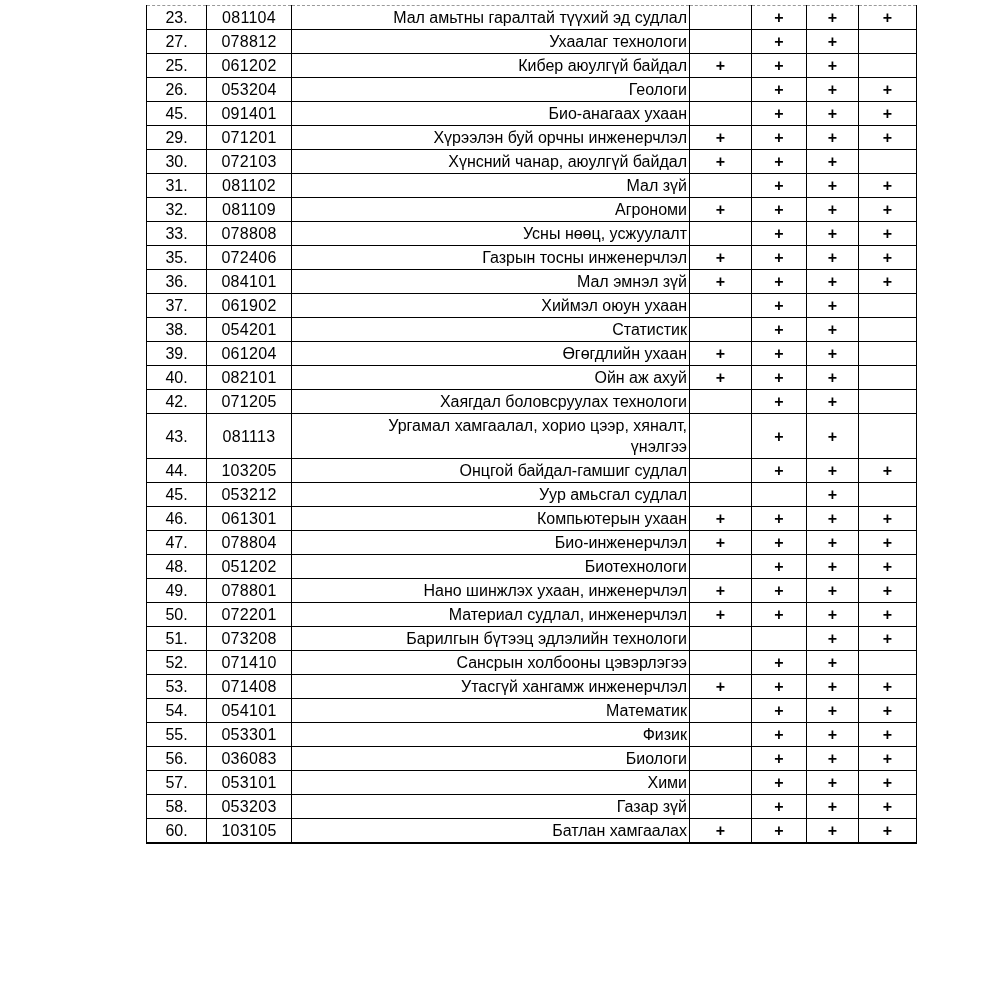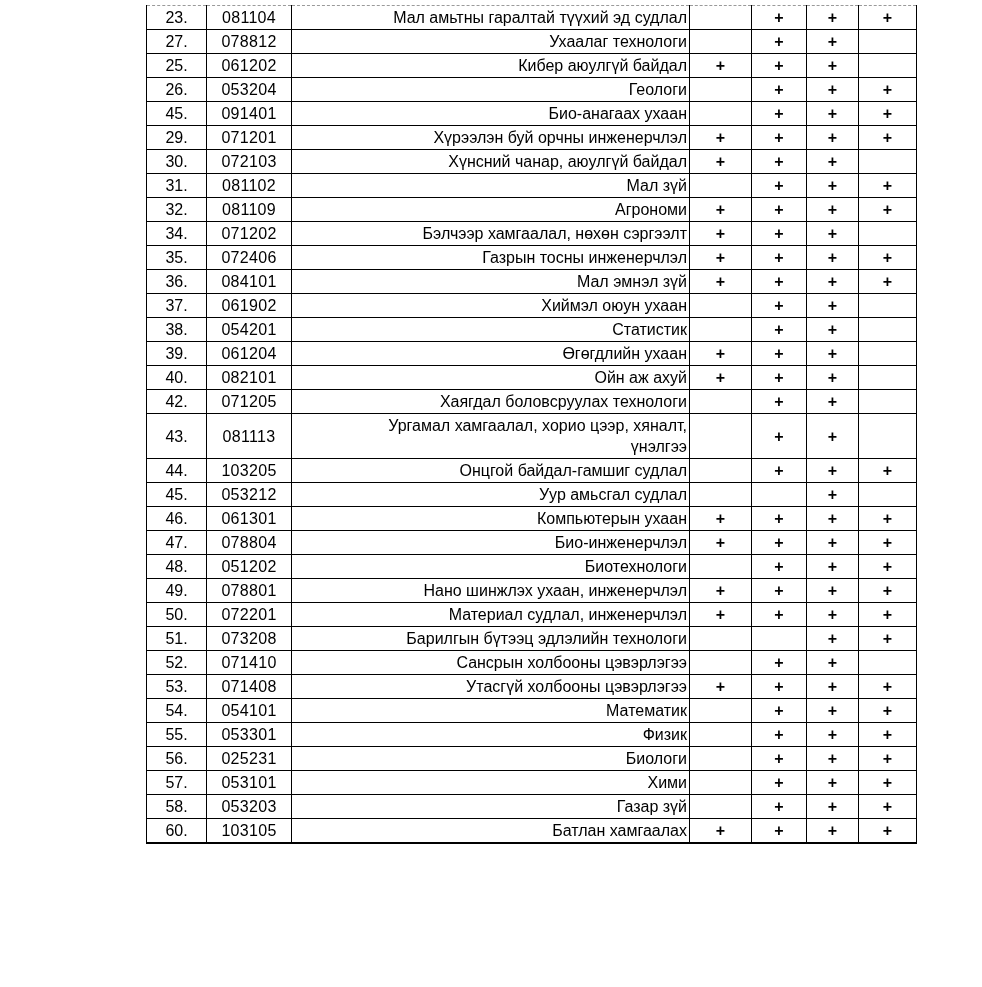--- a/index.html
+++ b/index.html
@@ -139,27 +139,27 @@
         <tr class="row">
           <td class="num">32.</td>
           <td class="code">081109</td>
           <td class="name">Агрономи</td>
           <td class="mark">+</td>
           <td class="mark">+</td>
           <td class="mark">+</td>
           <td class="mark">+</td>
         </tr>
         <tr class="row">
-          <td class="num">34.</td>
-          <td class="code">071202</td>
-          <td class="name">Бэлчээр хамгаалал, нөхөн сэргээлт</td>
-          <td class="mark">+</td>
-          <td class="mark">+</td>
-          <td class="mark">+</td>
-          <td class="mark"></td>
+          <td class="num">33.</td>
+          <td class="code">078808</td>
+          <td class="name">Усны нөөц, усжуулалт</td>
+          <td class="mark"></td>
+          <td class="mark">+</td>
+          <td class="mark">+</td>
+          <td class="mark">+</td>
         </tr>
         <tr class="row">
           <td class="num">35.</td>
           <td class="code">072406</td>
           <td class="name">Газрын тосны инженерчлэл</td>
           <td class="mark">+</td>
           <td class="mark">+</td>
           <td class="mark">+</td>
           <td class="mark">+</td>
         </tr>
@@ -304,21 +304,21 @@
           <td class="code">071410</td>
           <td class="name">Сансрын холбооны цэвэрлэгээ</td>
           <td class="mark"></td>
           <td class="mark">+</td>
           <td class="mark">+</td>
           <td class="mark"></td>
         </tr>
         <tr class="row">
           <td class="num">53.</td>
           <td class="code">071408</td>
-          <td class="name">Утасгүй холбооны цэвэрлэгээ</td>
+          <td class="name">Утасгүй хангамж инженерчлэл</td>
           <td class="mark">+</td>
           <td class="mark">+</td>
           <td class="mark">+</td>
           <td class="mark">+</td>
         </tr>
         <tr class="row">
           <td class="num">54.</td>
           <td class="code">054101</td>
           <td class="name">Математик</td>
           <td class="mark"></td>
@@ -330,21 +330,21 @@
           <td class="num">55.</td>
           <td class="code">053301</td>
           <td class="name">Физик</td>
           <td class="mark"></td>
           <td class="mark">+</td>
           <td class="mark">+</td>
           <td class="mark">+</td>
         </tr>
         <tr class="row">
           <td class="num">56.</td>
-          <td class="code">025231</td>
+          <td class="code">036083</td>
           <td class="name">Биологи</td>
           <td class="mark"></td>
           <td class="mark">+</td>
           <td class="mark">+</td>
           <td class="mark">+</td>
         </tr>
         <tr class="row">
           <td class="num">57.</td>
           <td class="code">053101</td>
           <td class="name">Хими</td>

